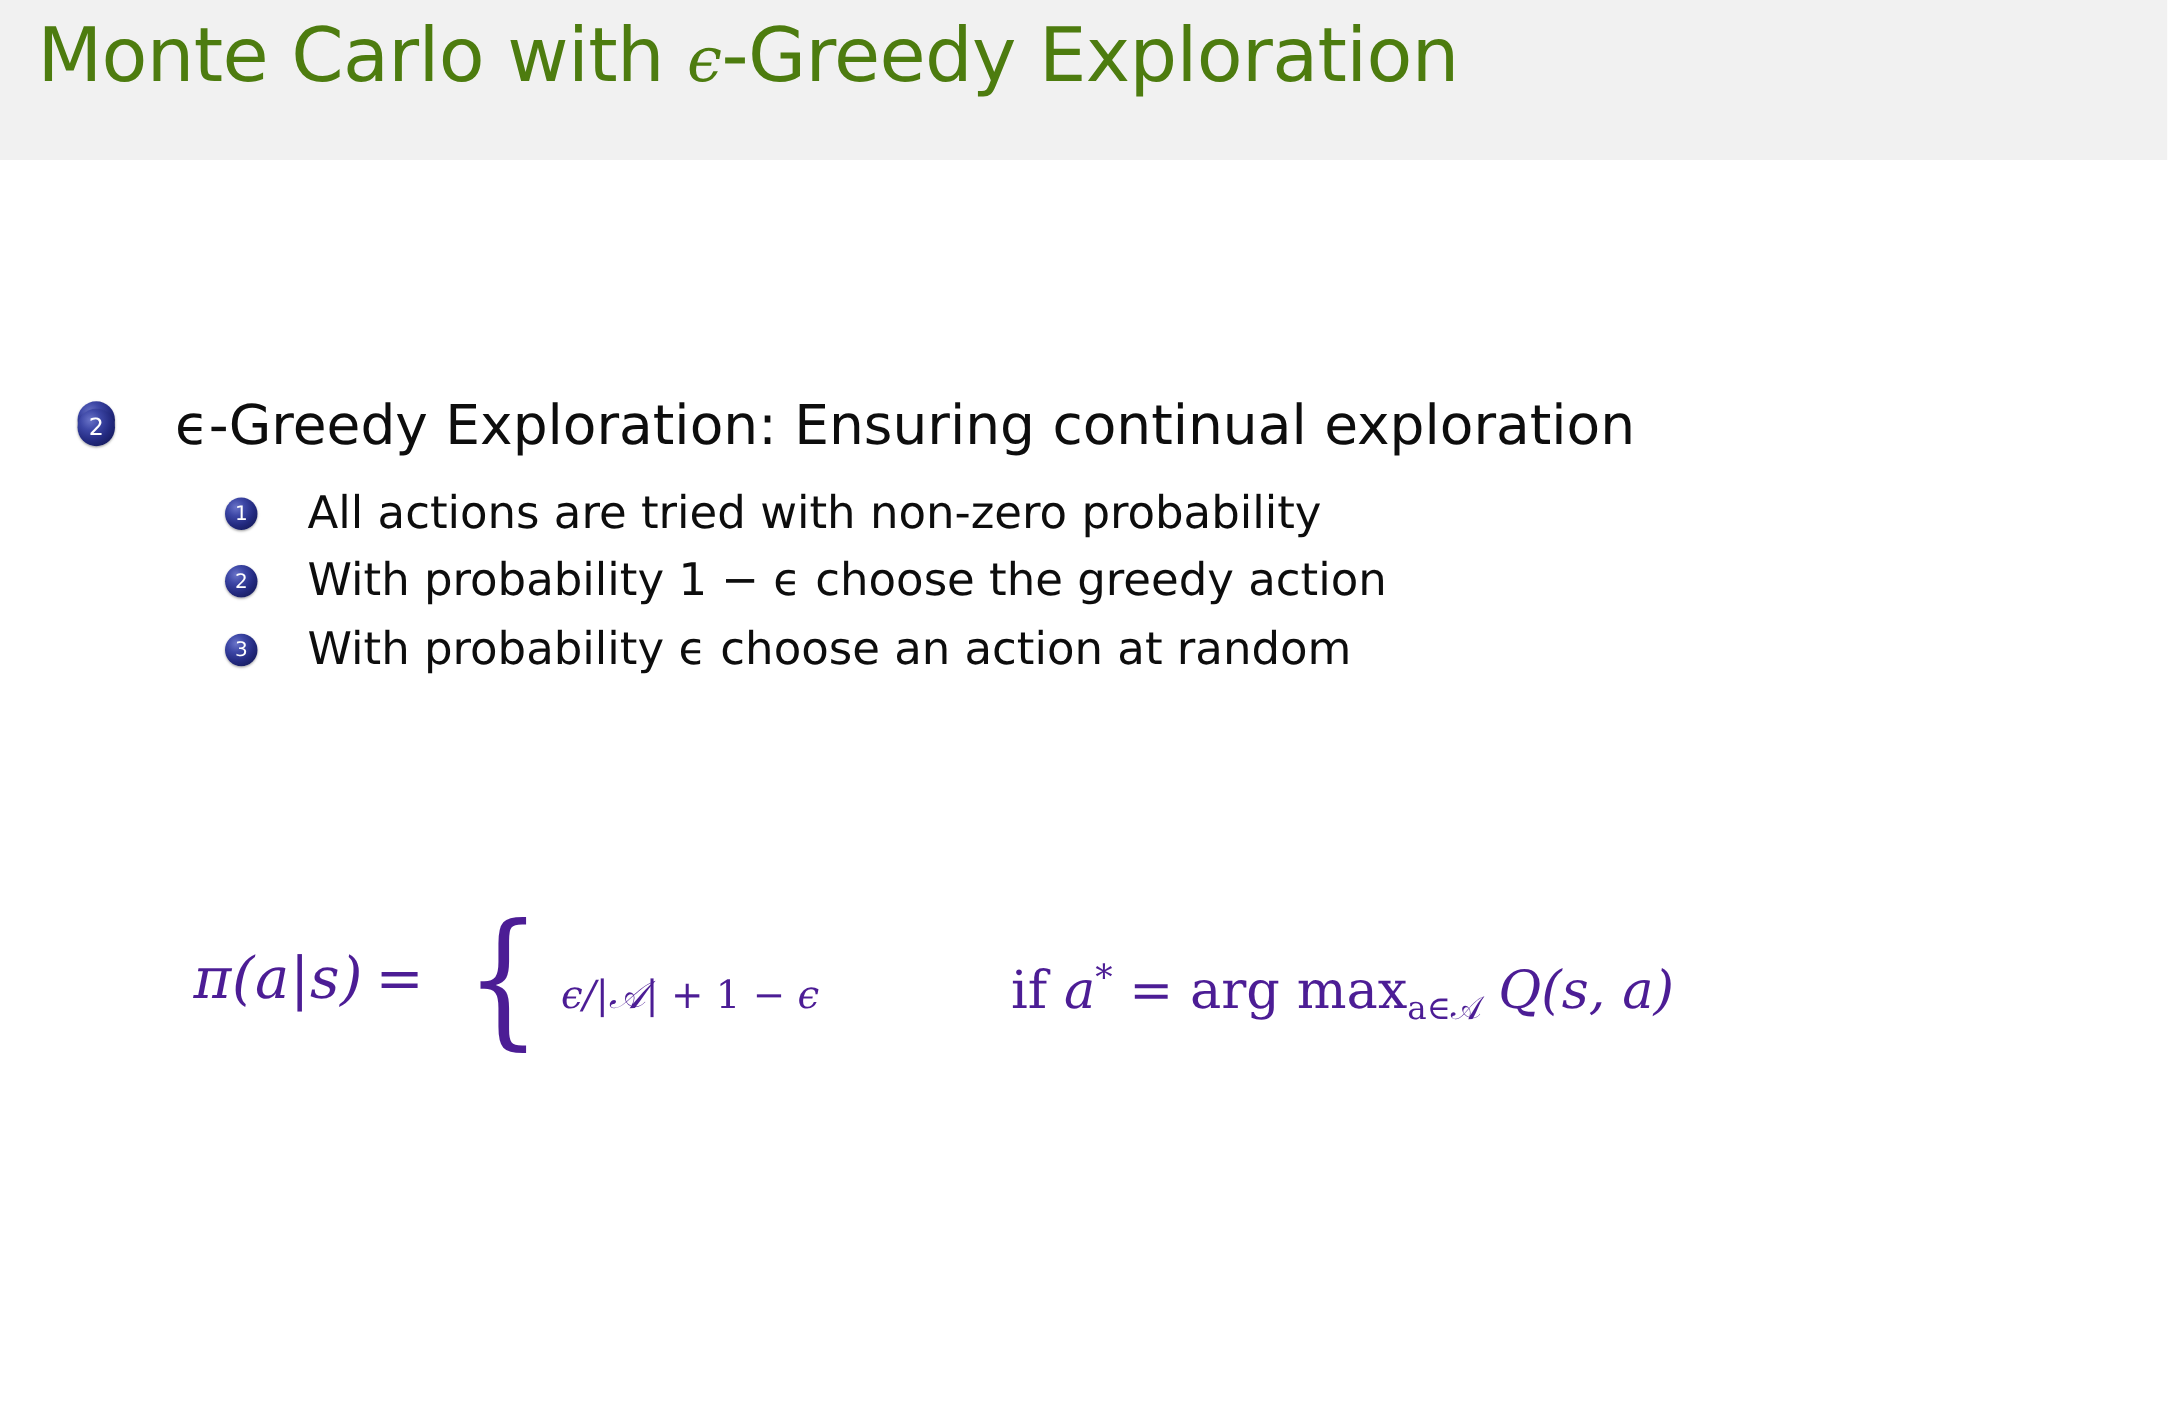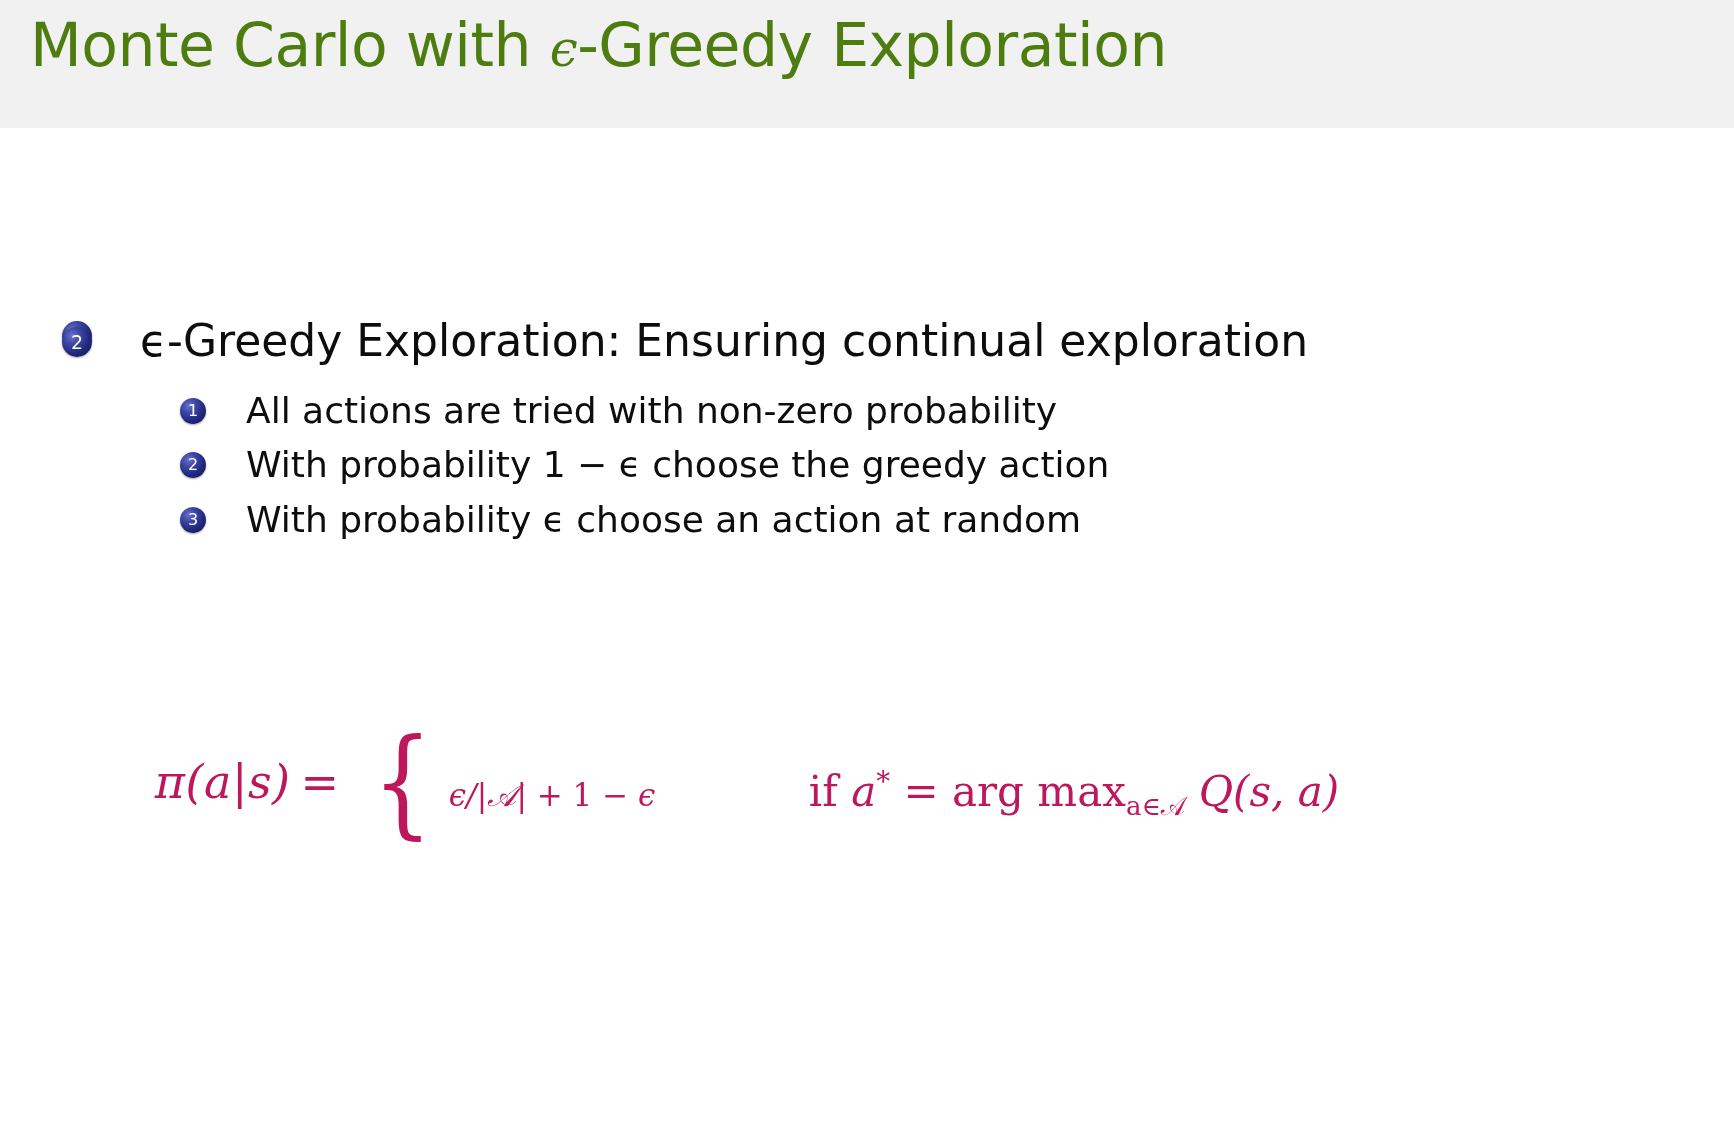--- a/index.html
+++ b/index.html
@@ -135,21 +135,21 @@
   }
 
   
   .equation {
     position: absolute;
     left: 0;
     top: 600px;
     width: 1494px;
     text-align: center;
     font-family: "DejaVu Serif", serif;
-    color: #be185d;
+    color: #4c1d95;
   }
   .eq-inner {
     display: inline-block;
     white-space: nowrap;
   }
   .eq-lhs {
     display: inline-block;
     vertical-align: middle;
     font-size: 46px;
     font-style: italic;

